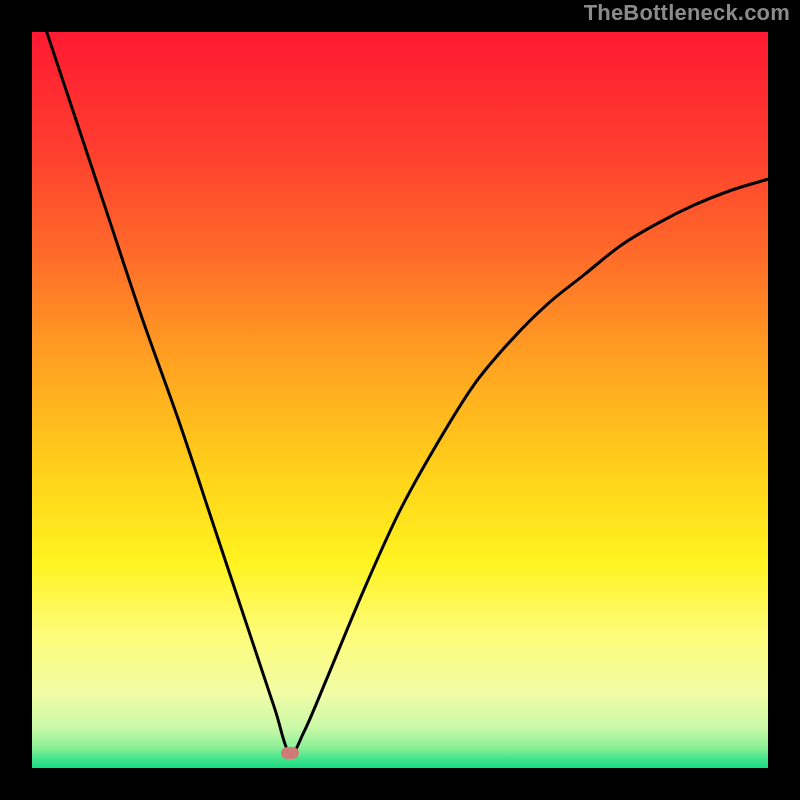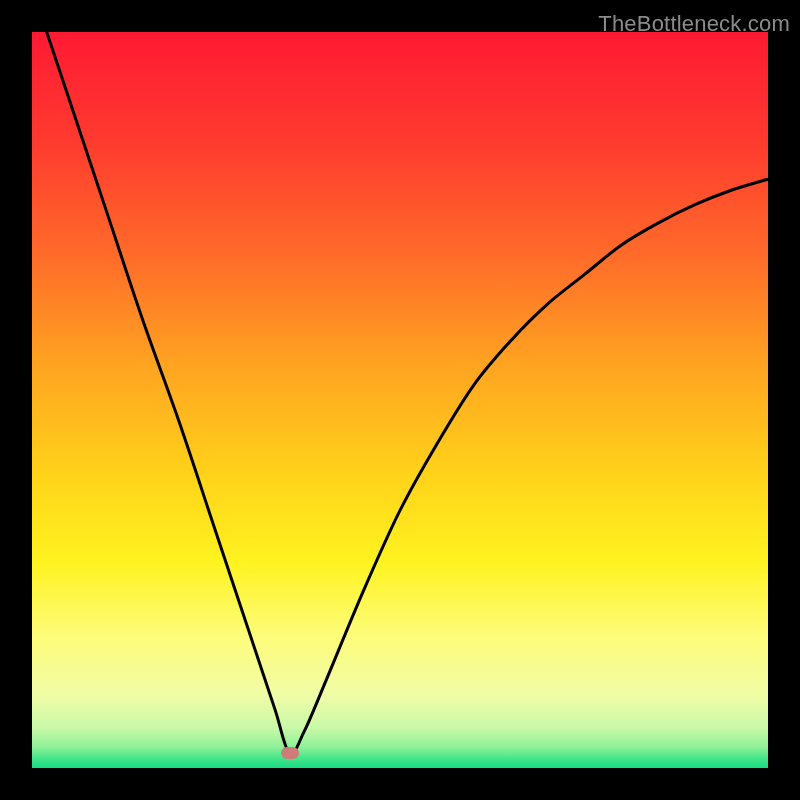--- a/index.html
+++ b/index.html
@@ -14,24 +14,24 @@
   .frame {
     position: absolute;
     left: 0;
     top: 0;
     width: 800px;
     height: 800px;
     background: #000000;
   }
   .watermark {
     position: absolute;
-    top: 11px;
+    top: 0;
     right: 10px;
     font-size: 22px;
-    font-weight: 400;
+    font-weight: 700;
     color: #8b8b8b;
     letter-spacing: 0.2px;
     user-select: none;
   }
   .plot-area {
     position: absolute;
     left: 32px;
     top: 32px;
     width: 736px;
     height: 736px;

